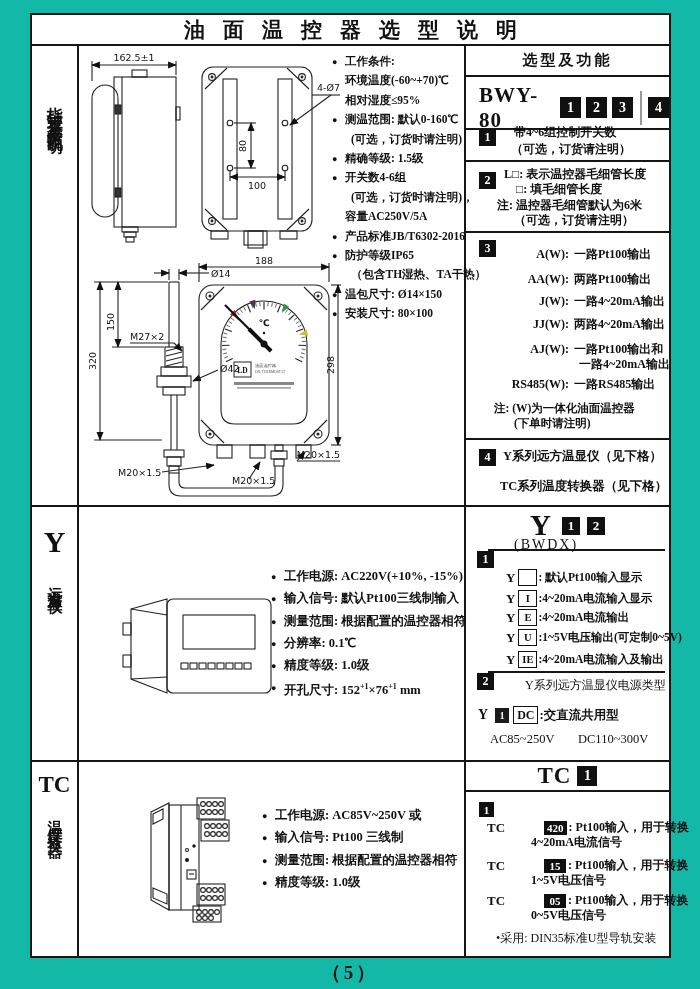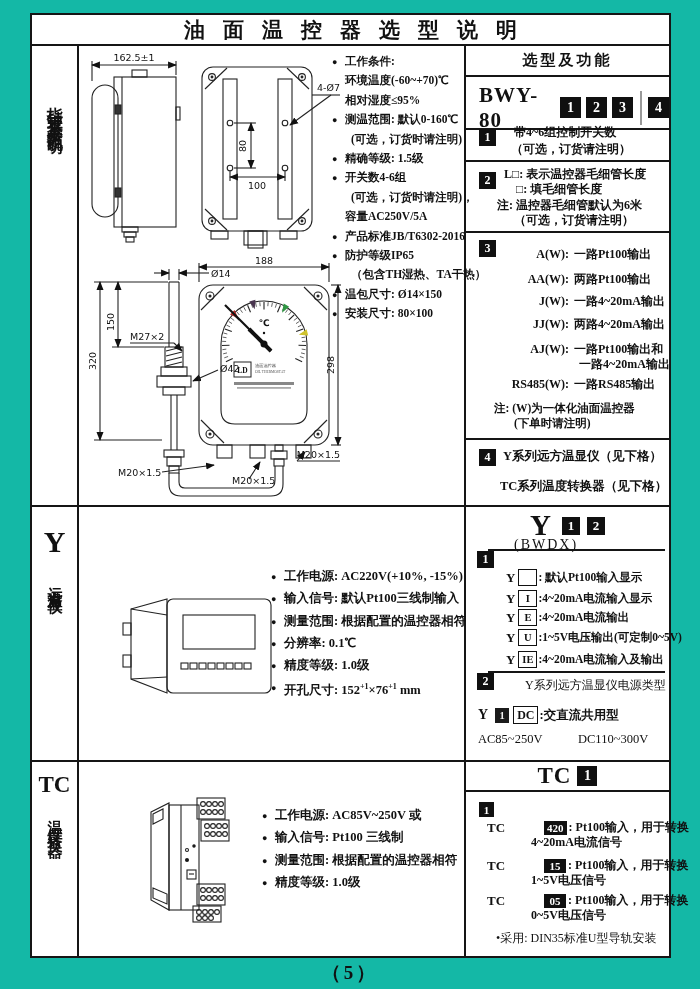--- a/index.html
+++ b/index.html
@@ -452,21 +452,21 @@
         <div class="tabline" style="left:22px;top:164px;width:177px;"></div>
         <span class="snbox" style="left:11px;top:166px;">2</span>
         <div class="abs f12" style="left:31px;top:170px;margin-left:28px;">Y系列远方温显仪电源类型</div>
 
         <div class="yrow" style="left:12px;top:199px;">
           <span class="yp" style="font-size:14px;">Y</span>
           <span class="sbox">1</span>
           <span class="dcbox">DC</span>
           <span class="yd" style="font-size:12.5px;">:交直流共用型</span>
         </div>
-        <div class="abs f125" style="left:12px;top:225px;">AC85~250V</div>
+        <div class="abs f125" style="left:24px;top:225px;">AC85~250V</div>
         <div class="abs f125" style="left:112px;top:225px;">DC110~300V</div>
       </div>
     </div>
 
     <div class="band band3">
       <div class="cell left">
         <div class="bigTC">TC</div>
         <div class="v-text b3v">温度转换器</div>
       </div>
 

